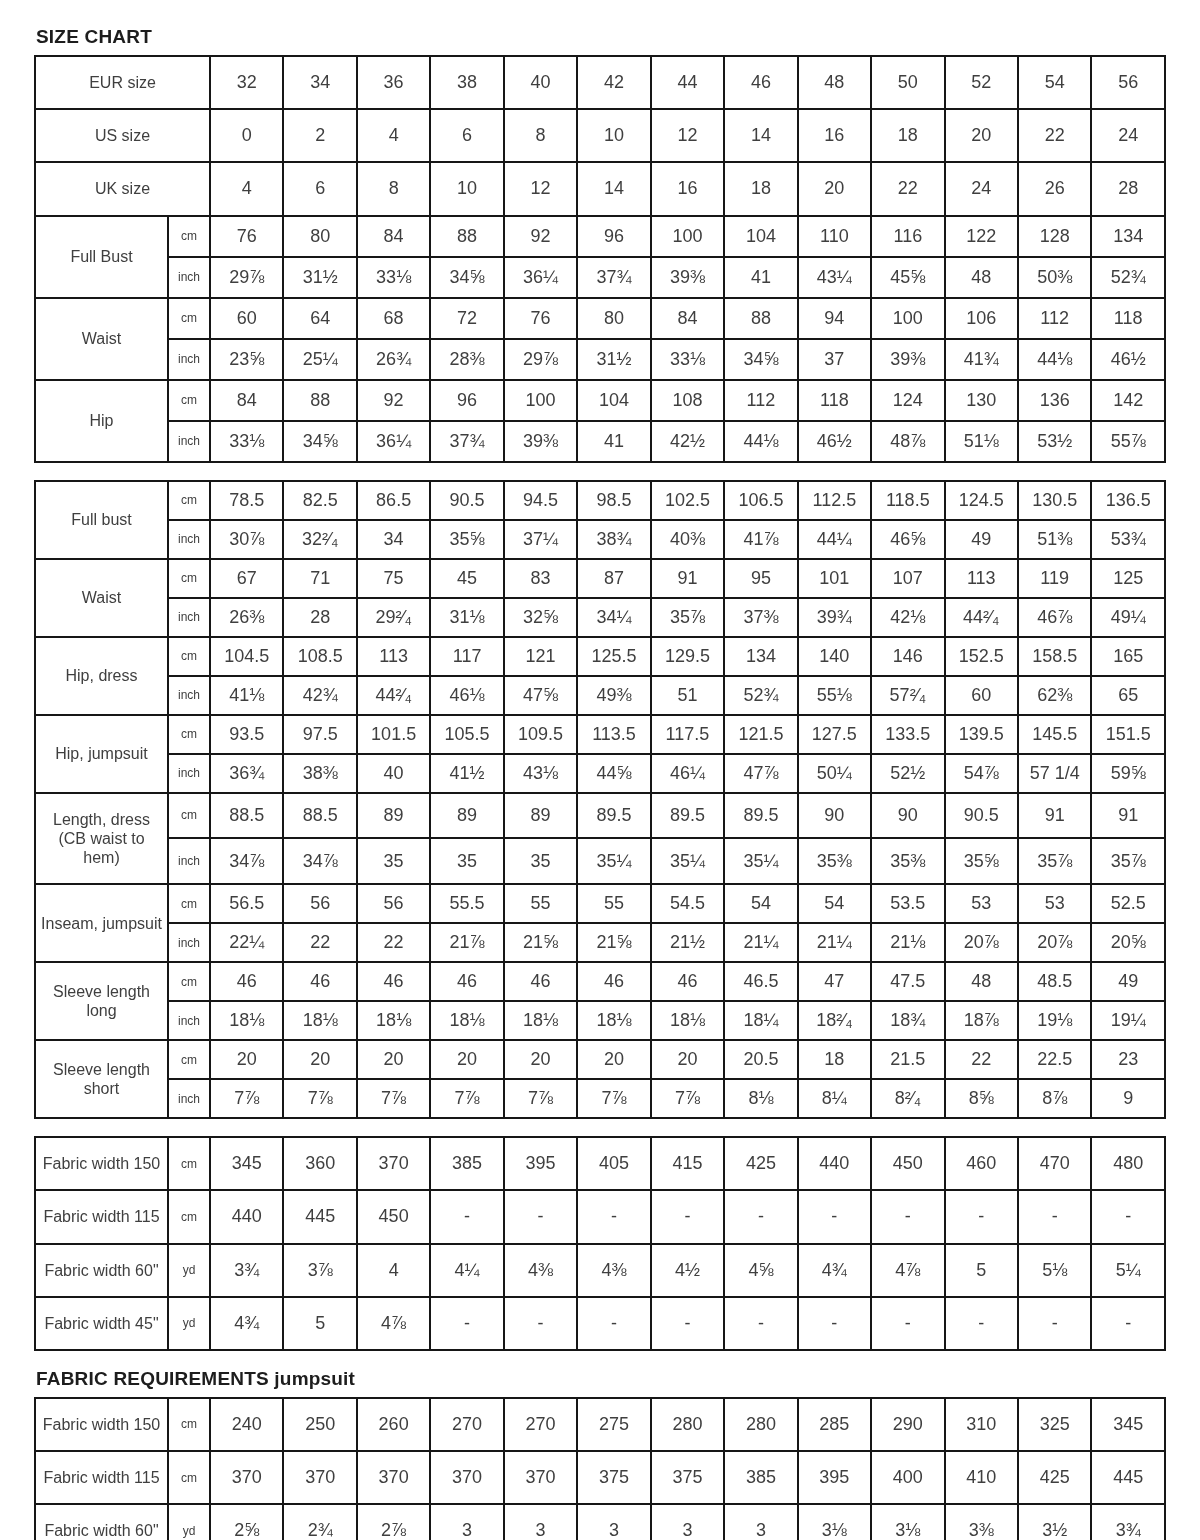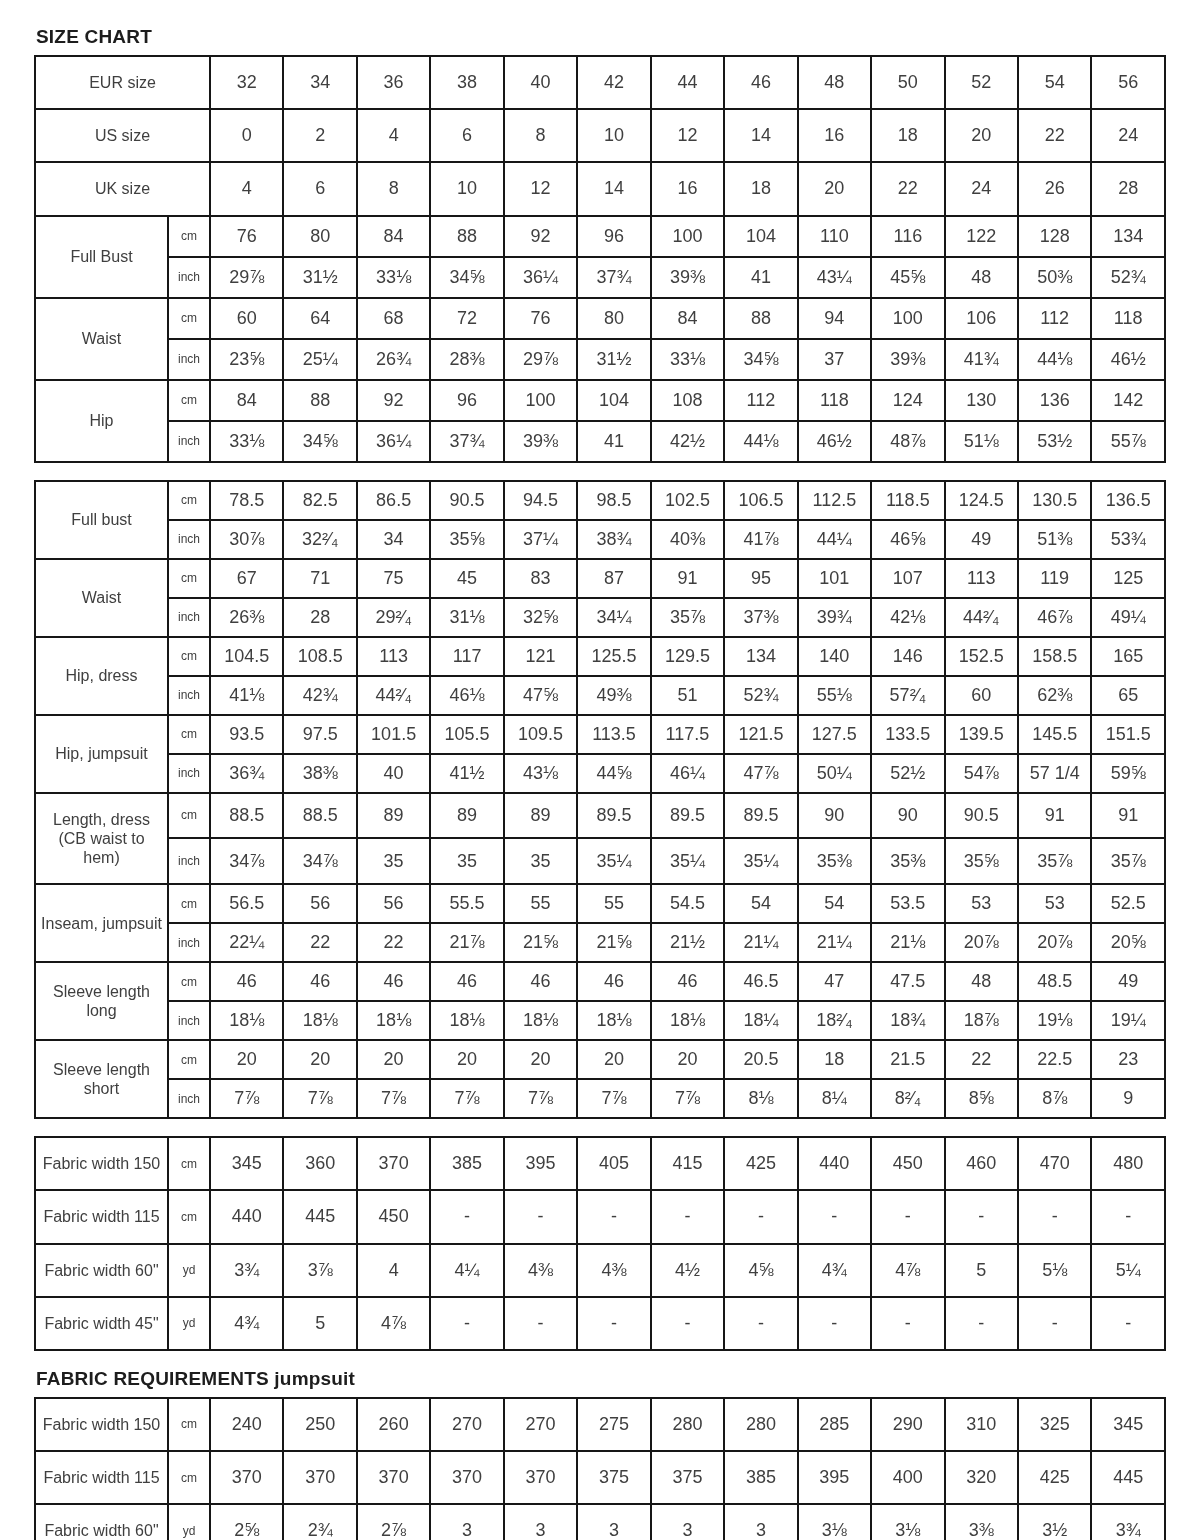--- a/index.html
+++ b/index.html
@@ -591,21 +591,21 @@
           <td class="value-cell">370</td>
           <td class="value-cell">370</td>
           <td class="value-cell">370</td>
           <td class="value-cell">370</td>
           <td class="value-cell">370</td>
           <td class="value-cell">375</td>
           <td class="value-cell">375</td>
           <td class="value-cell">385</td>
           <td class="value-cell">395</td>
           <td class="value-cell">400</td>
-          <td class="value-cell">320</td>
+          <td class="value-cell">410</td>
           <td class="value-cell">425</td>
           <td class="value-cell">445</td>
         </tr>
         <tr>
           <td class="row-label">Fabric width 60"</td>
           <td class="unit-cell">yd</td>
           <td class="value-cell">2⅝</td>
           <td class="value-cell">2¾</td>
           <td class="value-cell">2⅞</td>
           <td class="value-cell">3</td>

